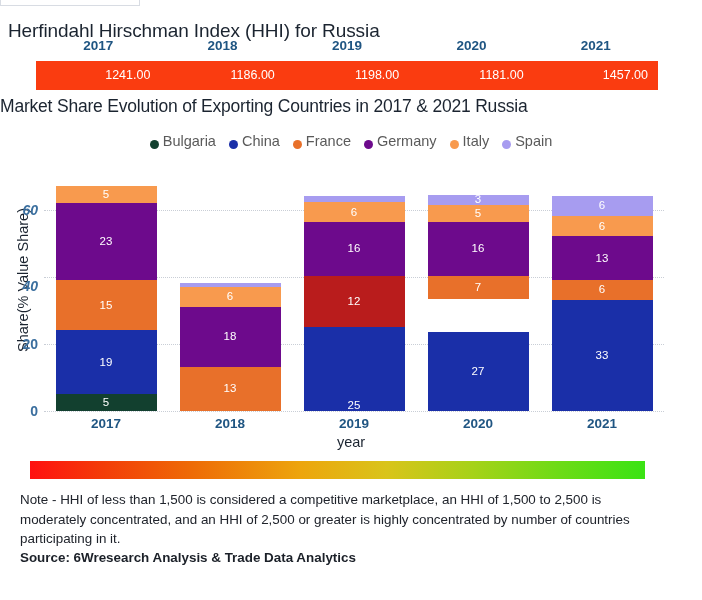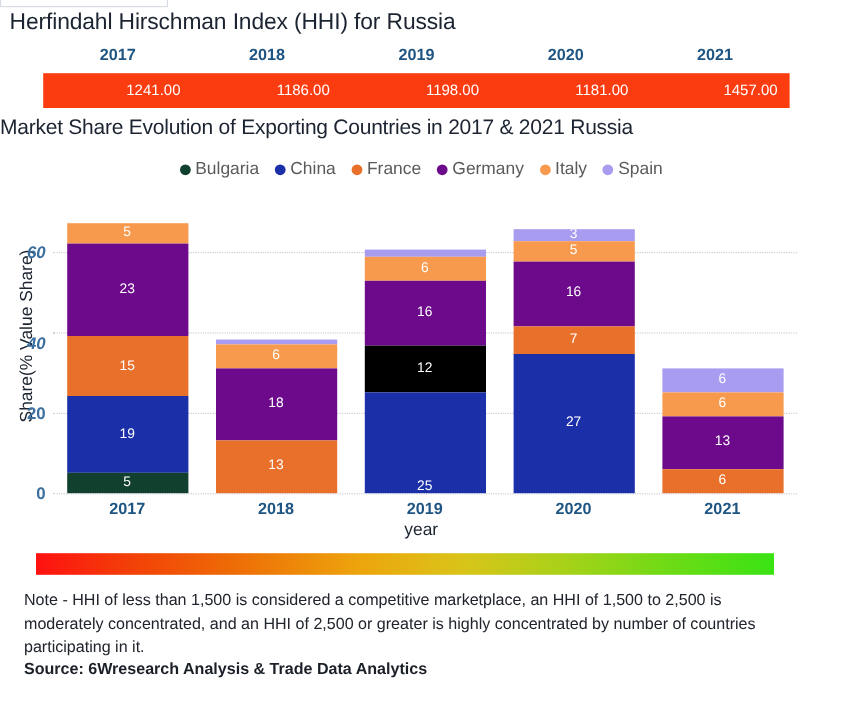--- a/index.html
+++ b/index.html
@@ -23,21 +23,21 @@
     width: 140px; height: 16px;
     background: #ffffff;
     border: 1px solid #d8dce3;
     border-top: none;
     box-sizing: border-box;
   }
 
   
   #hhi-title {
     position: absolute;
-    left: 8px; top: 8px;
+    left: 8px; top: 20px;
     font-size: 19px;
     font-weight: 400;
     color: #1b2430;
     letter-spacing: -0.1px;
     white-space: nowrap;
   }
   #hhi-year-row {
     position: absolute;
     left: 36px; top: 36px;
     width: 622px; height: 20px;
@@ -84,21 +84,21 @@
     left: 0; top: 130px;
     width: 702px;
     height: 22px;
     display: flex;
     justify-content: center;
     align-items: center;
     gap: 13px;
   }
   .legend-item {
     display: flex;
-    align-items: center;
+    align-items: flex-end;
     gap: 4px;
   }
   .legend-dot {
     width: 9px; height: 9px;
     border-radius: 50%;
     display: block;
   }
   .legend-label {
     font-size: 14.5px;
     color: #5a5a5a;
@@ -301,59 +301,62 @@
     </div>
     <div class="x-tick-label" style="left: 179.5px; width: 101px;">2018</div>
     <div class="bar-group" style="left: 303.5px; width: 101px; bottom: 11px;">
       <div class="bar-seg" style="height: 6.71429px; background: rgb(167, 156, 240);"></div>
       <div class="bar-seg" style="height: 20.1429px; background: rgb(248, 154, 78);">
         <span>6</span>
       </div>
       <div class="bar-seg" style="height: 53.7143px; background: rgb(109, 10, 140);">
         <span>16</span>
       </div>
-      <div class="bar-seg" style="height: 39px; background: #000000;">
+      <div class="bar-seg" style="height: 51px; background: #b91c1c;">
         <span>12</span>
       </div>
       <div class="bar-seg" style="height: 83.9286px; background: rgb(26, 47, 168); align-items: flex-end;">
         <span>25</span>
       </div>
     </div>
     <div class="x-tick-label" style="left: 303.5px; width: 101px;">2019</div>
     <div class="bar-group" style="left: 427.5px; width: 101px; bottom: 11px;">
       <div class="bar-seg" style="height: 10.0714px; background: rgb(167, 156, 240);">
         <span>3</span>
       </div>
       <div class="bar-seg" style="height: 16.7857px; background: rgb(248, 154, 78);">
         <span>5</span>
       </div>
       <div class="bar-seg" style="height: 53.7143px; background: rgb(109, 10, 140);">
         <span>16</span>
       </div>
       <div class="bar-seg" style="height: 23.5px; background: rgb(232, 112, 42);">
         <span>7</span>
       </div>
-      <div class="bar-seg" style="height: 116px; background: rgb(26, 47, 168);">
+      <div class="bar-seg" style="height: 79px; background: rgb(26, 47, 168); margin-top: 33px;">
         <span>27</span>
       </div>
     </div>
     <div class="x-tick-label" style="left: 427.5px; width: 101px;">2020</div>
     <div class="bar-group" style="left: 551.5px; width: 101px; bottom: 11px;">
       <div class="bar-seg" style="height: 20.1429px; background: rgb(167, 156, 240);">
         <span>6</span>
       </div>
       <div class="bar-seg" style="height: 20.1429px; background: rgb(248, 154, 78);">
         <span>6</span>
       </div>
       <div class="bar-seg" style="height: 43.6429px; background: rgb(109, 10, 140);">
         <span>13</span>
       </div>
       <div class="bar-seg" style="height: 20.1429px; background: rgb(232, 112, 42);">
         <span>6</span>
       </div>
+      <div class="bar-seg" style="height: 110.786px; background: rgb(26, 47, 168);">
+        <span>33</span>
+      </div>
     </div>
     <div class="x-tick-label" style="left: 551.5px; width: 101px;">2021</div>
   </div>
 
 <div id="x-axis-title">year</div>
 
 <div id="gradient-strip"></div>
 
 <div id="note-text">Note - HHI of less than 1,500 is considered a competitive marketplace, an HHI of 1,500 to 2,500 is moderately concentrated, and an HHI of 2,500 or greater is highly concentrated by number of countries participating in it.</div>
 <div id="source-text">Source: 6Wresearch Analysis &amp; Trade Data Analytics</div>

